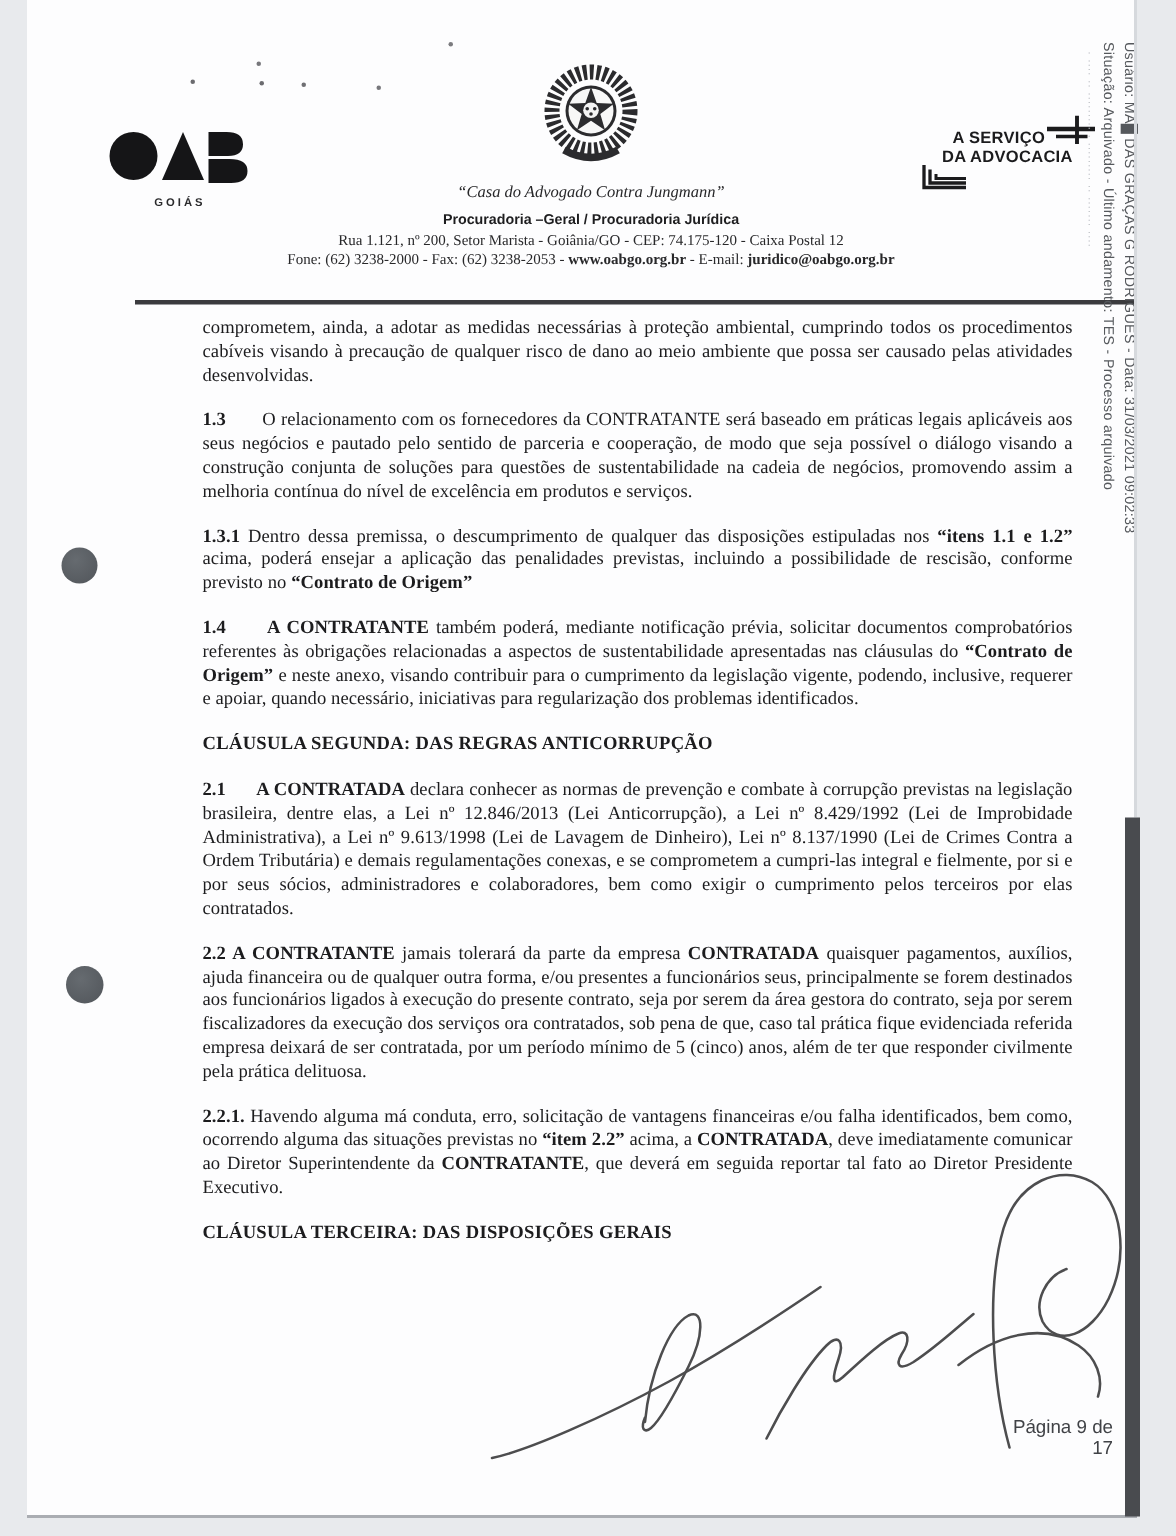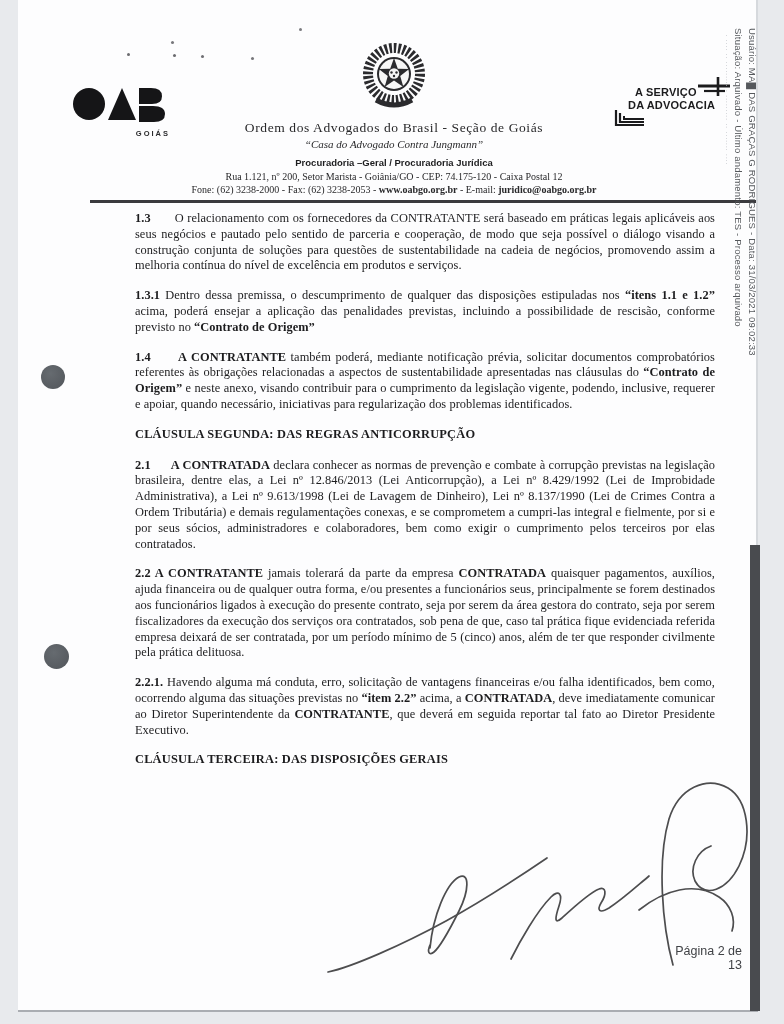--- a/index.html
+++ b/index.html
@@ -6,21 +6,21 @@
   .stage{position:relative;width:784px;height:1024px;background:#e8eaed;overflow:hidden;
          font-family:"Liberation Serif", serif;}
   .paper{position:absolute;left:18px;top:0;width:740px;height:1010px;background:#fdfdfe;
          border-bottom:2px solid #aaadb2;}
   
   .specks{position:absolute;left:109px;top:53px;width:3px;height:3px;border-radius:50%;background:#6b6b6f;
           box-shadow:44px -12px 0 #77777b,46px 1px 0 #6b6b6f,74px 2px 0 #6f6f73,124px 4px 0 #77777b,172px -25px 0 #7b7b7f;}
   
   .oab-logo{position:absolute;left:52px;top:84px;width:100px;text-align:center;}
   .oab-sub{font-family:"Liberation Sans",sans-serif;font-size:7.5px;font-weight:700;
-           letter-spacing:2px;color:#2a2a2c;margin-top:1px;text-align:right;}
+           letter-spacing:2px;color:#2a2a2c;margin-top:1px;}
   .coat{position:absolute;left:342px;top:40px;width:68px;height:78px;}
   .head-center{position:absolute;left:136px;top:120px;width:480px;text-align:center;color:#28282a;}
   .org-name{font-size:13.5px;letter-spacing:.6px;}
   .org-motto{font-style:italic;font-size:11px;margin-top:2px;}
   .dept{font-family:"Liberation Sans",sans-serif;font-weight:700;font-size:9.5px;margin-top:7px;color:#1d1d1f;}
   .addr{font-size:10px;margin-top:3px;}
   .contact{font-size:10px;margin-top:2px;}
   .stamp{position:absolute;left:610px;top:86px;font-family:"Liberation Sans",sans-serif;
          font-weight:800;color:#1b1b1d;font-size:11px;letter-spacing:.2px;line-height:13px;white-space:nowrap;}
   .stamp-l1{margin-left:7px;}
@@ -73,21 +73,20 @@
         <polygon points="34,18 37.8,28.7 49.2,29.1 40.2,36 43.4,46.9 34,40.5 24.6,46.9 27.8,36 18.8,29.1 30.2,28.7" fill="#2b2b2e"></polygon>
         <circle cx="34" cy="33.5" r="5.2" fill="#f4f4f4"></circle>
         <circle cx="31.5" cy="32.5" r="1.2" fill="#2b2b2e"></circle>
         <circle cx="36.5" cy="32.5" r="1.2" fill="#2b2b2e"></circle>
         <circle cx="34" cy="36" r="1.2" fill="#2b2b2e"></circle>
         <path d="M16,60 Q34,70 52,60" fill="none" stroke="#2b2b2e" stroke-width="5"></path>
       </svg>
     </div>
 
     <div class="head-center">
-      <div class="org-name">Ordem dos Advogados do Brasil - Seção de Goiás</div>
       <div class="org-motto">“Casa do Advogado Contra Jungmann”</div>
       <div class="dept">Procuradoria –Geral / Procuradoria Jurídica</div>
       <div class="addr">Rua 1.121, nº 200, Setor Marista - Goiânia/GO - CEP: 74.175-120 - Caixa Postal 12</div>
       <div class="contact"><span>Fone: (62) 3238-2000 - Fax: (62) 3238-2053 - </span><span class="seg-b">www.oabgo.org.br</span><span> -  E-mail: </span><span class="seg-b">juridico@oabgo.org.br</span></div>
     </div>
 
     <div class="stamp">
       <svg class="stamp-arrow" width="34" height="20" viewBox="0 0 34 20">
         <path d="M0,9 H32" stroke="#1b1b1d" stroke-width="3"></path>
         <path d="M6,14 H27" stroke="#1b1b1d" stroke-width="2.2"></path>
@@ -98,31 +97,32 @@
       <svg class="stamp-bracket" width="36" height="20" viewBox="0 0 36 20">
         <path d="M2,0 V15 H30" stroke="#1b1b1d" stroke-width="2.2" fill="none"></path>
         <path d="M6,3 V12 H30" stroke="#1b1b1d" stroke-width="2.2" fill="none"></path>
         <path d="M10,6 V9 H30" stroke="#1b1b1d" stroke-width="2" fill="none"></path>
       </svg>
     </div>
 
     <div class="rule"></div>
 
     <div class="doc">
+      <p><span>comprometem, ainda, a adotar as medidas necessárias à proteção ambiental, cumprindo todos os procedimentos cabíveis visando à precaução de qualquer risco de dano ao meio ambiente que possa ser causado pelas atividades desenvolvidas.</span></p>
       <p><span class="seg-b">1.3</span><span>&nbsp;&nbsp;&nbsp;&nbsp;&nbsp;&nbsp;&nbsp;O relacionamento com os fornecedores da CONTRATANTE será baseado em práticas legais aplicáveis aos seus negócios e pautado pelo sentido de parceria e cooperação, de modo que seja possível o diálogo visando a construção conjunta de soluções para questões de sustentabilidade na cadeia de negócios, promovendo assim a melhoria contínua do nível de excelência em produtos e serviços.</span></p>
       <p><span class="seg-b">1.3.1 </span><span>Dentro dessa premissa, o descumprimento de qualquer das disposições estipuladas nos </span><span class="seg-b">“itens 1.1 e 1.2”</span><span> acima, poderá ensejar a aplicação das penalidades previstas, incluindo a possibilidade de rescisão, conforme previsto no </span><span class="seg-b">“Contrato de Origem”</span></p>
       <p><span class="seg-b">1.4</span><span>&nbsp;&nbsp;&nbsp;&nbsp;&nbsp;&nbsp;</span><span class="seg-b">A CONTRATANTE</span><span> também poderá, mediante notificação prévia, solicitar documentos comprobatórios referentes às obrigações relacionadas a aspectos de sustentabilidade apresentadas nas cláusulas do </span><span class="seg-b">“Contrato de Origem”</span><span> e neste anexo, visando contribuir para o cumprimento da legislação vigente, podendo, inclusive, requerer e apoiar, quando necessário, iniciativas para regularização dos problemas identificados.</span></p>
       <p class="clause">CLÁUSULA SEGUNDA: DAS REGRAS ANTICORRUPÇÃO</p>
       <p><span class="seg-b">2.1</span><span>&nbsp;&nbsp;&nbsp;&nbsp;&nbsp;&nbsp;</span><span class="seg-b">A CONTRATADA</span><span> declara conhecer as normas de prevenção e combate à corrupção previstas na legislação brasileira, dentre elas, a Lei nº 12.846/2013 (Lei Anticorrupção), a Lei nº 8.429/1992 (Lei de Improbidade Administrativa), a Lei nº 9.613/1998 (Lei de Lavagem de Dinheiro), Lei nº 8.137/1990 (Lei de Crimes Contra a Ordem Tributária) e demais regulamentações conexas, e se comprometem a cumpri-las integral e fielmente, por si e por seus sócios, administradores e colaboradores, bem como exigir o cumprimento pelos terceiros por elas contratados.</span></p>
       <p><span class="seg-b">2.2 A CONTRATANTE</span><span> jamais tolerará da parte da empresa </span><span class="seg-b">CONTRATADA</span><span> quaisquer pagamentos, auxílios, ajuda financeira ou de qualquer outra forma, e/ou presentes a funcionários seus, principalmente se forem destinados aos funcionários ligados à execução do presente contrato, seja por serem da área gestora do contrato, seja por serem fiscalizadores da execução dos serviços ora contratados, sob pena de que, caso tal prática fique evidenciada referida empresa deixará de ser contratada, por um período mínimo de 5 (cinco) anos, além de ter que responder civilmente pela prática delituosa.</span></p>
       <p><span class="seg-b">2.2.1.</span><span> Havendo alguma má conduta, erro, solicitação de vantagens financeiras e/ou falha identificados, bem como, ocorrendo alguma das situações previstas no </span><span class="seg-b">“item 2.2”</span><span> acima, a </span><span class="seg-b">CONTRATADA</span><span>, deve imediatamente comunicar ao Diretor Superintendente da </span><span class="seg-b">CONTRATANTE</span><span>, que deverá em seguida reportar tal fato ao Diretor Presidente Executivo.</span></p>
       <p class="clause">CLÁUSULA TERCEIRA: DAS DISPOSIÇÕES GERAIS</p>
     </div>
 
-    <div class="pagenum">Página 2 de 13</div>
+    <div class="pagenum">Página 9 de 17</div>
   </div>
 
   <div class="sidebar-line faint">· ···· ·· ········· · ········· ·· ······· ····</div>
   <div class="sidebar-line s1">Situação: Arquivado - Último andamento: TES - Processo arquivado</div>
   <div class="sidebar-line s2">Usuário: MA█ DAS GRAÇAS G RODRIGUES - Data: 31/03/2021 09:02:33</div>
 
   <div class="punch p1"></div>
   <div class="punch p2"></div>
   <div class="edge-thin"></div>
   <div class="edge-dark"></div>

